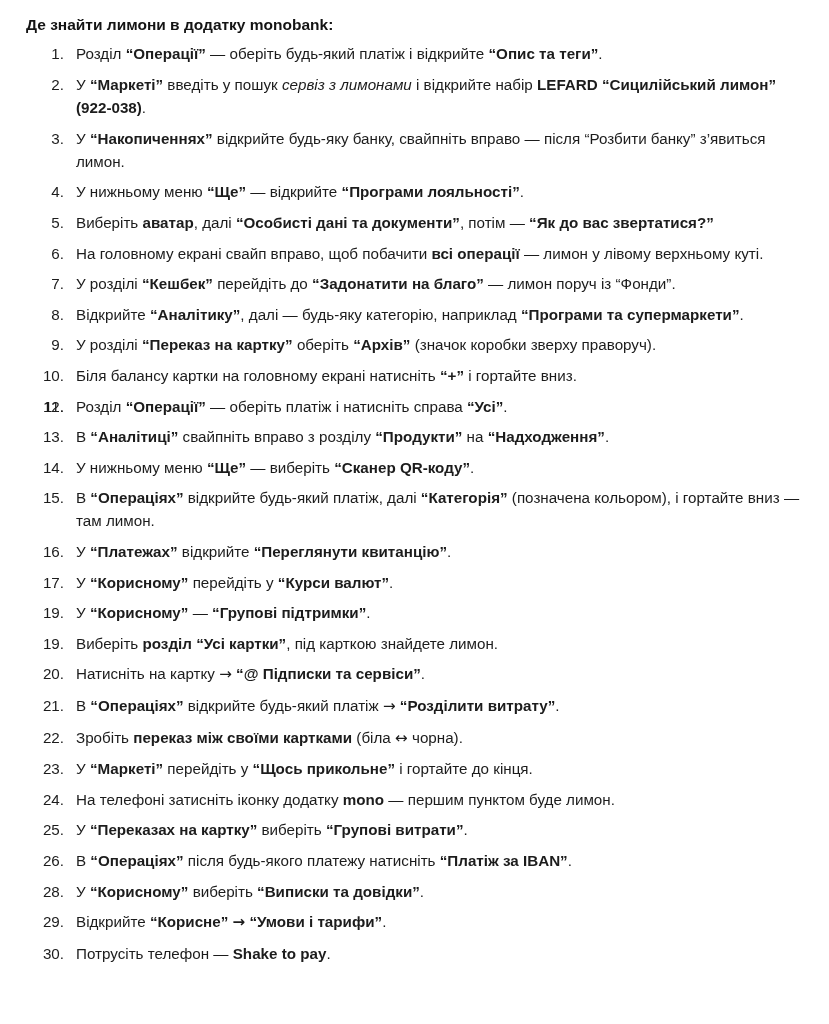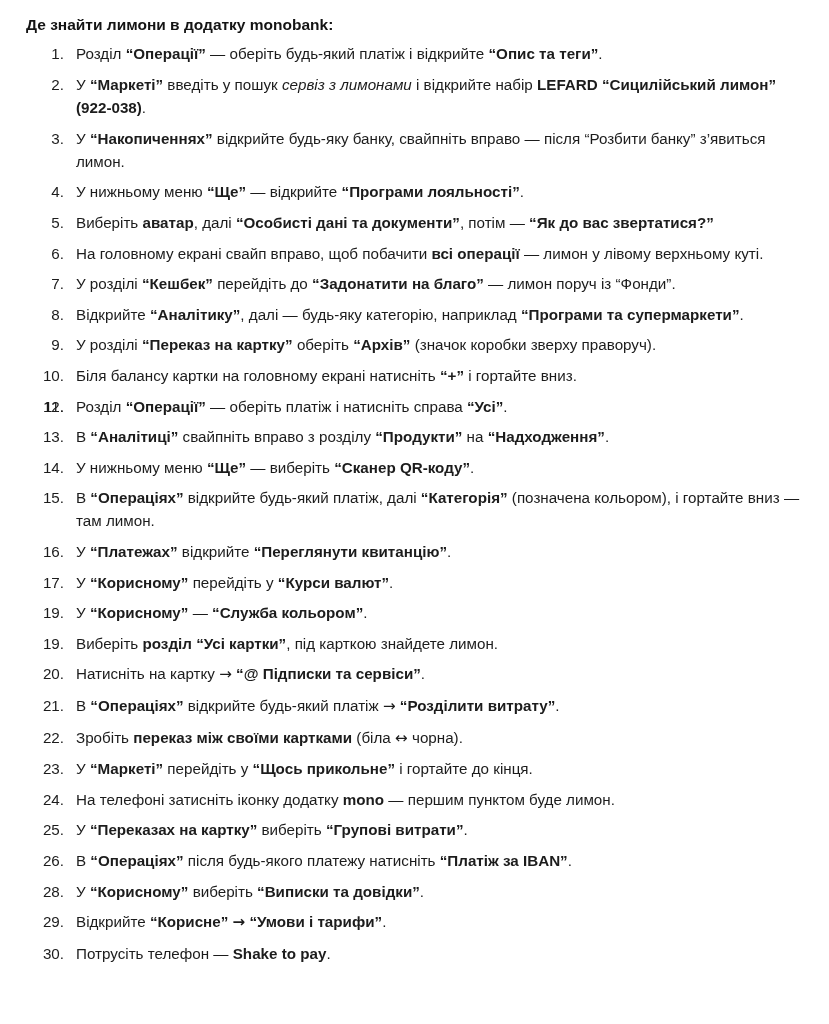--- a/index.html
+++ b/index.html
@@ -69,21 +69,21 @@
       <li><span class="num">8.</span><span class="body">Відкрийте <b>“Аналітику”</b>, далі — будь-яку категорію, наприклад <b>“Програми та супермаркети”</b>.</span></li>
       <li><span class="num">9.</span><span class="body">У розділі <b>“Переказ на картку”</b> оберіть <b>“Архів”</b> (значок коробки зверху праворуч).</span></li>
       <li><span class="num">10.</span><span class="body">Біля балансу картки на головному екрані натисніть <b>“+”</b> і гортайте вниз.</span></li>
       <li><span class="num">11.</span></li>
       <li><span class="num">12.</span><span class="body">Розділ <b>“Операції”</b> — оберіть платіж і натисніть справа <b>“Усі”</b>.</span></li>
       <li><span class="num">13.</span><span class="body">В <b>“Аналітиці”</b> свайпніть вправо з розділу <b>“Продукти”</b> на <b>“Надходження”</b>.</span></li>
       <li><span class="num">14.</span><span class="body">У нижньому меню <b>“Ще”</b> — виберіть <b>“Сканер QR-коду”</b>.</span></li>
       <li><span class="num">15.</span><span class="body">В <b>“Операціях”</b> відкрийте будь-який платіж, далі <b>“Категорія”</b> (позначена кольором), і гортайте вниз — там лимон.</span></li>
       <li><span class="num">16.</span><span class="body">У <b>“Платежах”</b> відкрийте <b>“Переглянути квитанцію”</b>.</span></li>
       <li><span class="num">17.</span><span class="body">У <b>“Корисному”</b> перейдіть у <b>“Курси валют”</b>.</span></li>
-      <li><span class="num">19.</span><span class="body">У <b>“Корисному”</b> — <b>“Служба кольором”</b>.</span></li>
+      <li><span class="num">19.</span><span class="body">У <b>“Корисному”</b> — <b>“Групові підтримки”</b>.</span></li>
       <li><span class="num">19.</span><span class="body">Виберіть <b>розділ “Усі картки”</b>, під карткою знайдете лимон.</span></li>
       <li><span class="num">20.</span><span class="body">Натисніть на картку <span class="arrow">→</span> <b>“@ Підписки та сервіси”</b>.</span></li>
       <li><span class="num">21.</span><span class="body">В <b>“Операціях”</b> відкрийте будь-який платіж <span class="arrow">→</span> <b>“Розділити витрату”</b>.</span></li>
       <li><span class="num">22.</span><span class="body">Зробіть <b>переказ між своїми картками</b> (біла <span class="arrow">↔</span> чорна).</span></li>
       <li><span class="num">23.</span><span class="body">У <b>“Маркеті”</b> перейдіть у <b>“Щось прикольне”</b> і гортайте до кінця.</span></li>
       <li><span class="num">24.</span><span class="body">На телефоні затисніть іконку додатку <b>mono</b> — першим пунктом буде лимон.</span></li>
       <li><span class="num">25.</span><span class="body">У <b>“Переказах на картку”</b> виберіть <b>“Групові витрати”</b>.</span></li>
       <li><span class="num">26.</span><span class="body">В <b>“Операціях”</b> після будь-якого платежу натисніть <b>“Платіж за IBAN”</b>.</span></li>
       <li><span class="num">28.</span><span class="body">У <b>“Корисному”</b> виберіть <b>“Виписки та довідки”</b>.</span></li>
       <li><span class="num">29.</span><span class="body">Відкрийте <b>“Корисне” <span class="arrow">→</span> “Умови і тарифи”</b>.</span></li>

